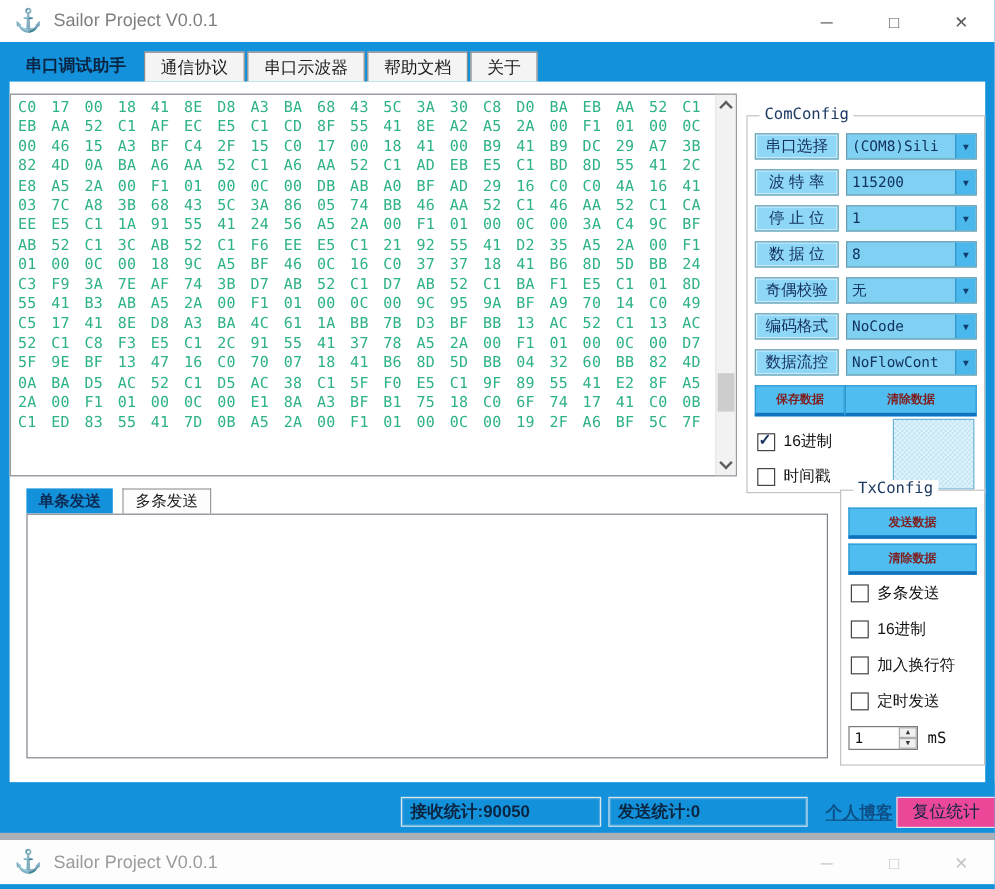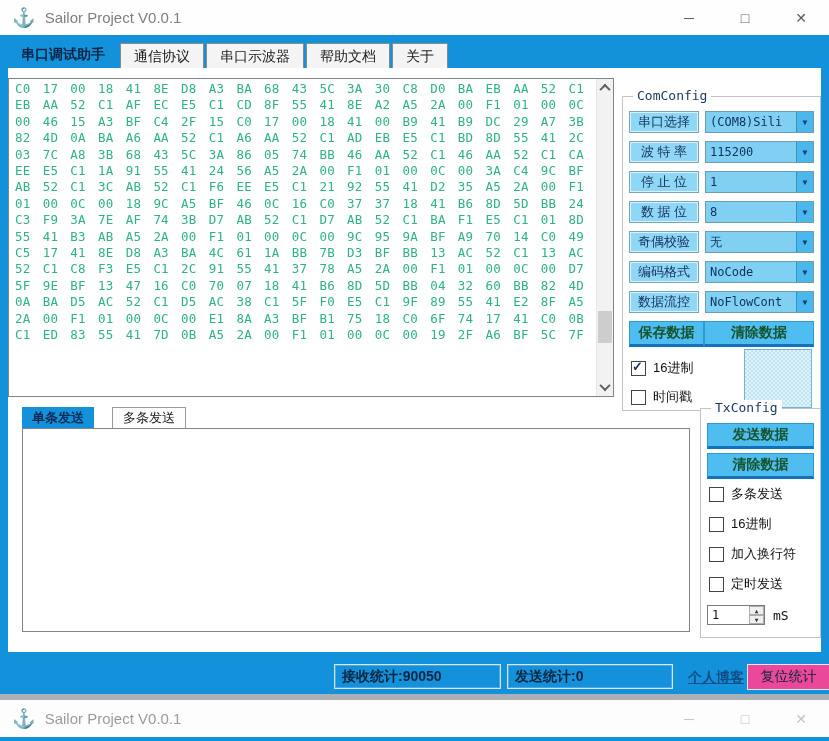--- a/index.html
+++ b/index.html
@@ -48,37 +48,37 @@
   .com-row{display:flex;justify-content:space-between;height:22px;margin-bottom:8px;}
   .chip{width:68px;background:#8ed7f6;border:1px solid #77a5b5;box-shadow:inset 0 0 0 1px #d9f1fb;
         color:#14305e;font-size:13px;display:flex;align-items:center;justify-content:center;white-space:nowrap;}
   .combo{width:103px;background:#7fd0f3;border:1px solid #6f9dad;position:relative;color:#10305f;
          font-family:"DejaVu Sans Mono",monospace;font-size:12px;display:flex;align-items:center;
          padding-left:4px;overflow:hidden;white-space:nowrap;}
   .combo-arrow{position:absolute;right:0;top:0;bottom:0;width:16px;background:#4ab8ec;
                border-left:1px solid #2f93c8;display:flex;align-items:center;justify-content:center;
                color:#123c6e;font-size:8px;}
   .com-btnrow{position:absolute;top:224px;left:6px;right:6px;display:flex;justify-content:space-between;}
-  .btn-blue{background:#4fbdef;border:1px solid #2f9ad2;border-bottom:3px solid #1173bd;color:#14532d;
-            font-size:14px;font-weight:bold;display:flex;align-items:center;justify-content:center;height:22px;}
+  .btn-blue{background:#4fbdef;border:1px solid #2f9ad2;border-bottom:3px solid #1173bd;color:#7f1d1d;
+            font-size:10px;font-weight:bold;display:flex;align-items:center;justify-content:center;height:22px;}
   .btn-save{width:74px;}
   .btn-clearcom{width:109px;}
   .com-checks{position:absolute;top:262px;left:8px;}
   .cb-row{display:flex;align-items:center;height:18px;margin-bottom:11px;}
   .cb{width:13px;height:13px;border:1px solid #444;background:#fff;margin-right:7px;position:relative;flex:none;}
   .cb.checked::after{content:"✓";position:absolute;left:0;top:-3px;font-size:13px;color:#17335f;font-weight:bold;}
   .cb-label{font-size:13px;color:#111;white-space:nowrap;}
   .dither{position:absolute;right:8px;top:252px;width:66px;height:57px;border:1px solid #6fb3d6;
           background-color:#e2f2fa;
           background-image:linear-gradient(45deg,#bfe4f4 25%,transparent 25%,transparent 75%,#bfe4f4 75%),
                            linear-gradient(45deg,#bfe4f4 25%,transparent 25%,transparent 75%,#bfe4f4 75%);
           background-size:4px 4px;background-position:0 0,2px 2px;}
 
   
-  .send-tabs{position:absolute;left:14px;top:339px;display:flex;gap:18px;align-items:flex-end;}
+  .send-tabs{position:absolute;left:14px;top:339px;display:flex;gap:8px;align-items:flex-end;}
   .send-tab{height:20px;line-height:20px;padding:0 10px;font-size:13px;background:#fdfdfd;
             border:1px solid #9a9a9a;border-bottom:none;color:#222;white-space:nowrap;}
   .send-tab.active{background:#1392db;color:#0c2c55;font-weight:bold;border:none;height:21px;line-height:21px;}
   .send-area{position:absolute;left:14px;top:360px;width:668px;height:204px;border:1px solid #7f858c;
              background:#fff;font-size:13px;color:#222;padding:2px;box-sizing:border-box;}
 
   .fs-tx{left:692px;top:340px;width:119px;height:228px;}
   .tx-btn{position:absolute;left:6px;right:6px;height:22px;}
   .tx-send{top:14px;}
   .tx-clear{top:44px;}
@@ -139,20 +139,21 @@
   </div>
 
   <div class="main">
 
     <div class="hexbox">
       <div class="hexlines">
         <div>C0 17 00 18 41 8E D8 A3 BA 68 43 5C 3A 30 C8 D0 BA EB AA 52 C1</div>
         <div>EB AA 52 C1 AF EC E5 C1 CD 8F 55 41 8E A2 A5 2A 00 F1 01 00 0C</div>
         <div>00 46 15 A3 BF C4 2F 15 C0 17 00 18 41 00 B9 41 B9 DC 29 A7 3B</div>
         <div>82 4D 0A BA A6 AA 52 C1 A6 AA 52 C1 AD EB E5 C1 BD 8D 55 41 2C</div>
+        <div>E8 A5 2A 00 F1 01 00 0C 00 DB AB A0 BF AD 29 16 C0 C0 4A 16 41</div>
         <div>03 7C A8 3B 68 43 5C 3A 86 05 74 BB 46 AA 52 C1 46 AA 52 C1 CA</div>
         <div>EE E5 C1 1A 91 55 41 24 56 A5 2A 00 F1 01 00 0C 00 3A C4 9C BF</div>
         <div>AB 52 C1 3C AB 52 C1 F6 EE E5 C1 21 92 55 41 D2 35 A5 2A 00 F1</div>
         <div>01 00 0C 00 18 9C A5 BF 46 0C 16 C0 37 37 18 41 B6 8D 5D BB 24</div>
         <div>C3 F9 3A 7E AF 74 3B D7 AB 52 C1 D7 AB 52 C1 BA F1 E5 C1 01 8D</div>
         <div>55 41 B3 AB A5 2A 00 F1 01 00 0C 00 9C 95 9A BF A9 70 14 C0 49</div>
         <div>C5 17 41 8E D8 A3 BA 4C 61 1A BB 7B D3 BF BB 13 AC 52 C1 13 AC</div>
         <div>52 C1 C8 F3 E5 C1 2C 91 55 41 37 78 A5 2A 00 F1 01 00 0C 00 D7</div>
         <div>5F 9E BF 13 47 16 C0 70 07 18 41 B6 8D 5D BB 04 32 60 BB 82 4D</div>
         <div>0A BA D5 AC 52 C1 D5 AC 38 C1 5F F0 E5 C1 9F 89 55 41 E2 8F A5</div>

